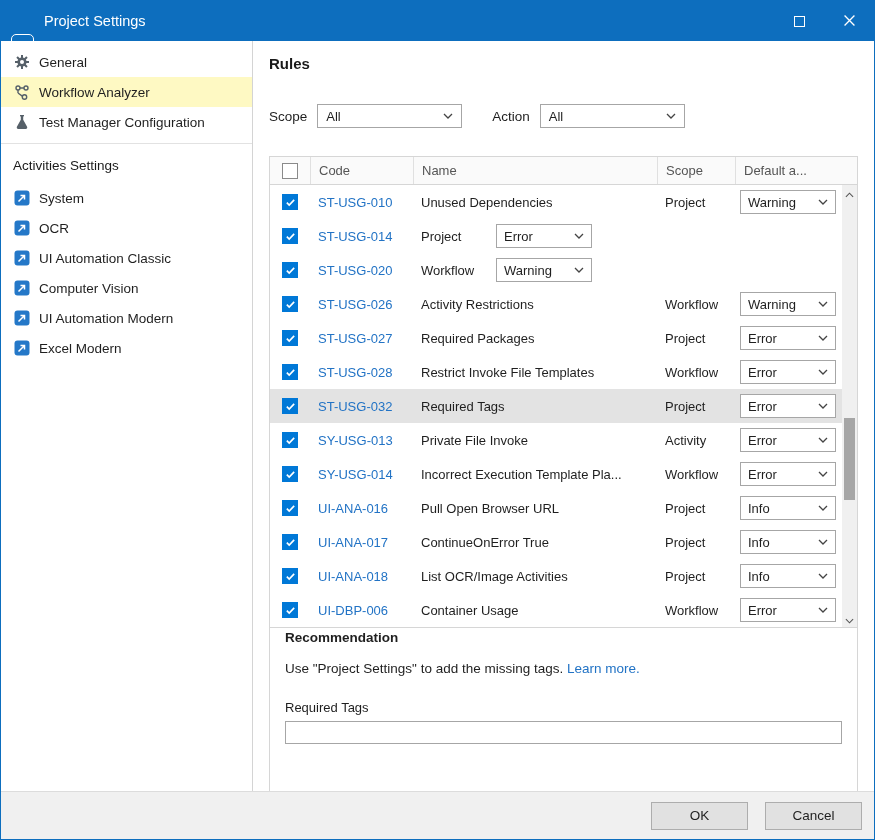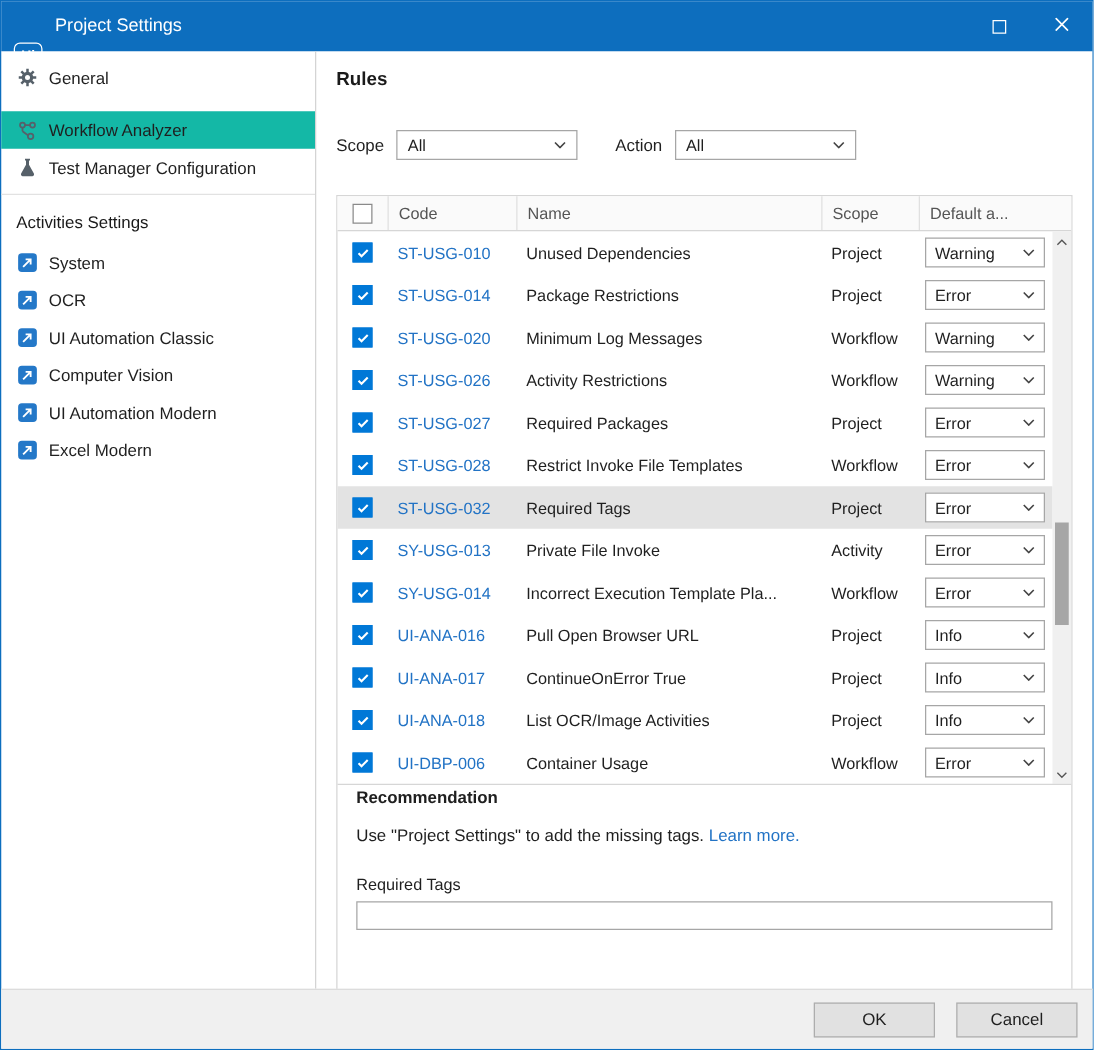--- a/index.html
+++ b/index.html
@@ -13,21 +13,21 @@
   .win-controls { margin-left:auto; display:flex; height:100%; }
   .win-btn { width:50px; height:100%; display:flex; align-items:center; justify-content:center; cursor:default; }
   .max-glyph { width:11px; height:11px; border:1.2px solid #fff; display:inline-block; }
 
   
   .body { flex:1; display:flex; min-height:0; }
 
   
   .sidebar { width:252px; flex:0 0 auto; border-right:1px solid #d4d4d4; padding-top:6px; }
   .side-item { display:flex; align-items:center; gap:9px; height:30px; padding:0 12px; font-size:13.5px; color:#1f1f1f; cursor:default; }
-  .side-item.selected { background:#14b8a6;margin-top:12px; }
+  .side-item.selected { background:#fef9c3; }
   .side-icon { width:17px; height:17px; display:inline-flex; align-items:center; justify-content:center; flex:0 0 auto; }
   .side-sep { border-top:1px solid #e2e2e2; margin:6px 0; }
   .section-header { font-size:13.5px; color:#1a1a1a; padding:8px 12px 10px; }
 
   
   .main { flex:1; padding:14px 16px 0; display:flex; flex-direction:column; min-width:0;gap:16px; }
   .rules-heading { font-size:15px; font-weight:bold; color:#1a1a1a; margin-bottom:16px; }
   .filters { display:flex; align-items:center; margin-bottom:12px; font-size:13.5px; color:#1f1f1f; }
   .flabel { margin-right:10px; }
   .flabel.second { margin-left:30px; }
@@ -254,21 +254,20 @@
                 <div class="cell c-check">
                   <span class="checkbox checked">
                     <svg viewBox="0 0 12 12" width="11" height="11">
                       <path d="M2 6.2 4.6 8.8 10 3.2" fill="none" stroke="#fff" stroke-width="1.8"></path>
                     </svg>
                   </span>
                 </div>
                 <div class="cell c-code">
                   <span class="code-link">ST-USG-014</span>
                 </div>
-                <div class="cell c-name">Package Restrictions</div>
                 <div class="cell c-scope">Project</div>
                 <div class="cell c-action">
                   <div class="dropdown">
                     <span>Error</span>
                     <span class="chev">
                       <svg viewBox="0 0 10 6" width="10" height="6">
                         <path d="M1 1 5 5 9 1" fill="none" stroke="#444" stroke-width="1.3"></path>
                       </svg>
                     </span>
                   </div>
@@ -278,21 +277,20 @@
                 <div class="cell c-check">
                   <span class="checkbox checked">
                     <svg viewBox="0 0 12 12" width="11" height="11">
                       <path d="M2 6.2 4.6 8.8 10 3.2" fill="none" stroke="#fff" stroke-width="1.8"></path>
                     </svg>
                   </span>
                 </div>
                 <div class="cell c-code">
                   <span class="code-link">ST-USG-020</span>
                 </div>
-                <div class="cell c-name">Minimum Log Messages</div>
                 <div class="cell c-scope">Workflow</div>
                 <div class="cell c-action">
                   <div class="dropdown">
                     <span>Warning</span>
                     <span class="chev">
                       <svg viewBox="0 0 10 6" width="10" height="6">
                         <path d="M1 1 5 5 9 1" fill="none" stroke="#444" stroke-width="1.3"></path>
                       </svg>
                     </span>
                   </div>

